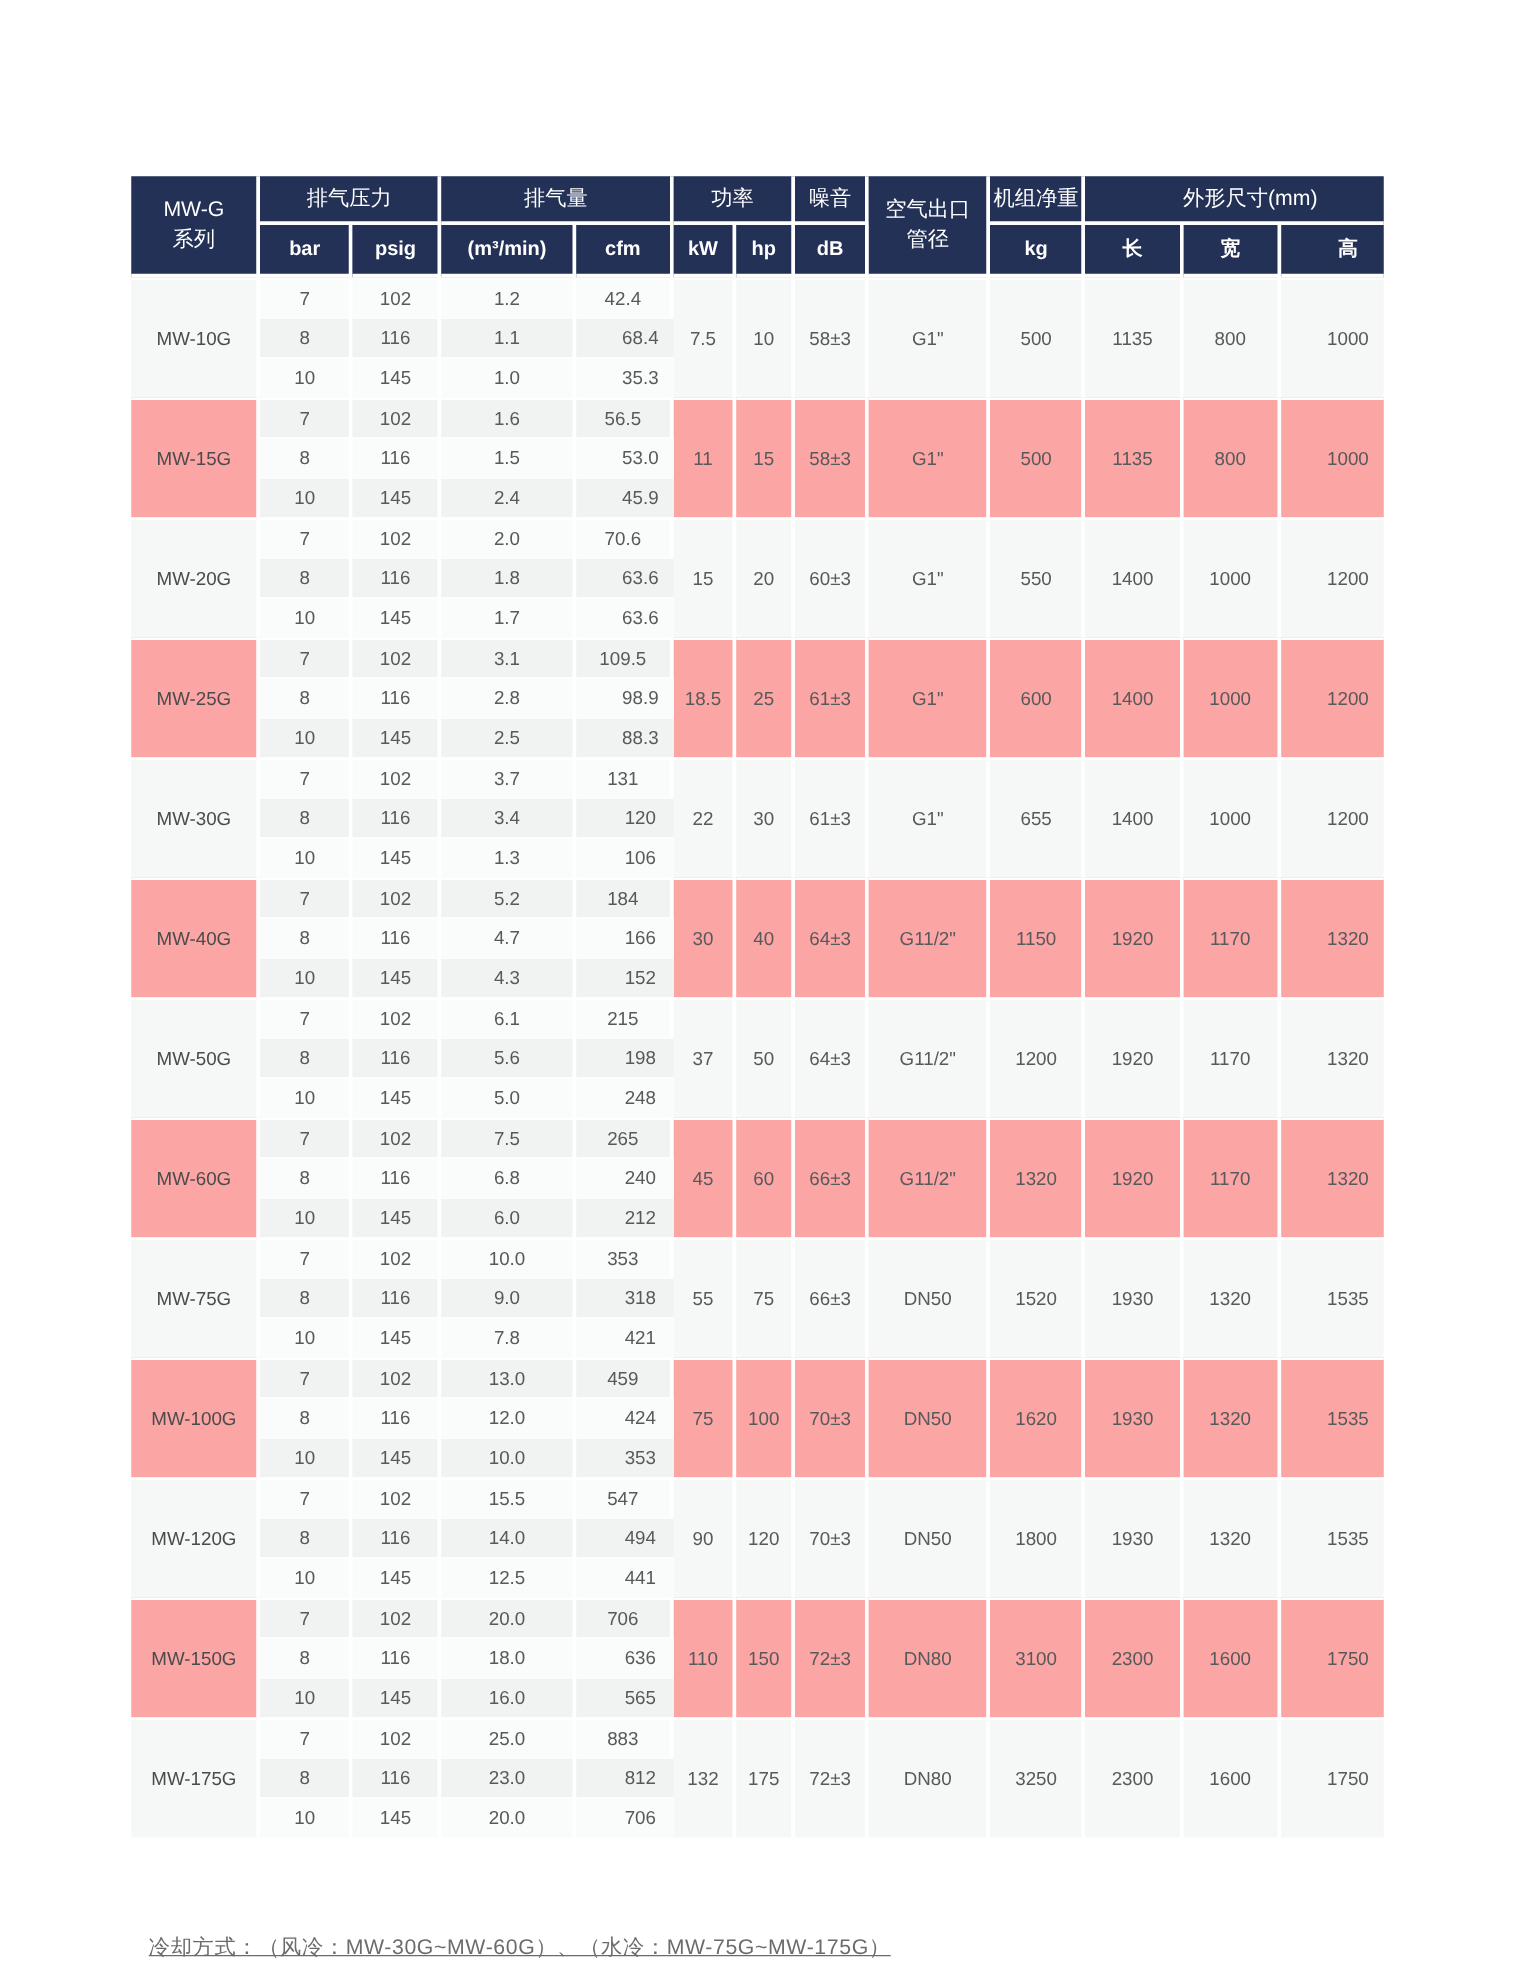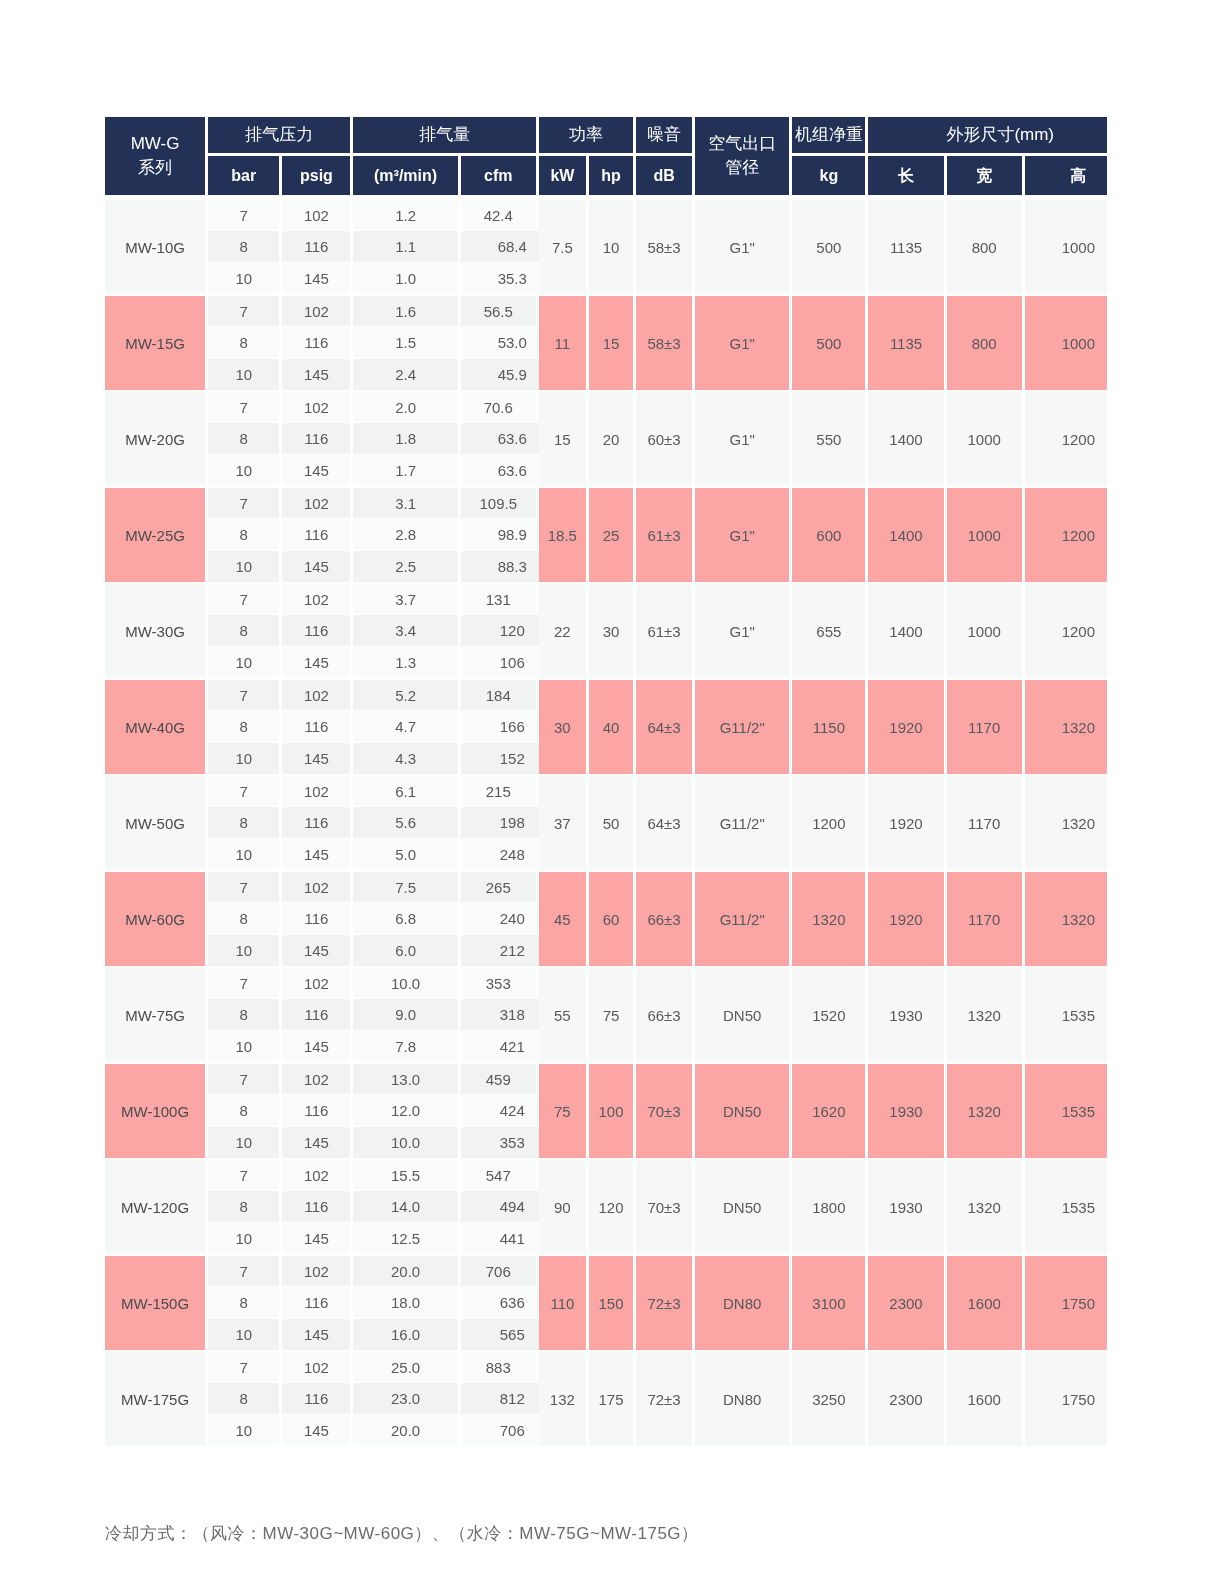--- a/index.html
+++ b/index.html
@@ -1,21 +1,21 @@
 <!DOCTYPE html>
 <html><head>
 <meta charset="utf-8">
 <style>
   html, body { margin: 0; padding: 0; background: #ffffff; }
   body {
     width: 1223px; height: 1581px;
     font-family: "Liberation Sans", "DejaVu Sans", sans-serif;
     position: relative;
   }
-  .sheet { position: absolute; inset: 0; background: #fff; }
+  .sheet { position: absolute; inset: 0; background: #fff; margin-top: 24px; }
 
   table.spec {
     position: absolute; left: 105px; top: 117px;
     width: 1002px;
     border-collapse: separate; border-spacing: 0;
     table-layout: fixed;
   }
   table.spec th, table.spec td {
     padding: 0; text-align: center; vertical-align: middle;
     border-right: 3px solid #fff;
@@ -38,22 +38,22 @@
   }
   tbody th.merged { color: #4a4b4d; }
   .sub { border-top: 1px solid #fff; }
   tr.sA .sub { background: #fafbfb; }
   tr.sB .sub { background: #f1f2f2; }
   .merged.mA { background: #f6f7f7; }
   .merged.mB { background: #fca5a5; }
   tr.blk .sub, tr.blk .merged { border-top: 2px solid #fff; }
 
   .footnote {
-    position: absolute; left: 105px; top: 1522px;
-    font-size: 17px; color: #6b6b6b; letter-spacing: 0.5px;
+    position: absolute; left: 119px; top: 1522px;
+    font-size: 17px; color: #6b6b6b; letter-spacing: 0.5px; text-decoration: underline;
   }
 </style>
 </head>
 <body>
 
 <div class="sheet">
 
   <table class="spec">
     <colgroup>
       <col style="width:103px">

